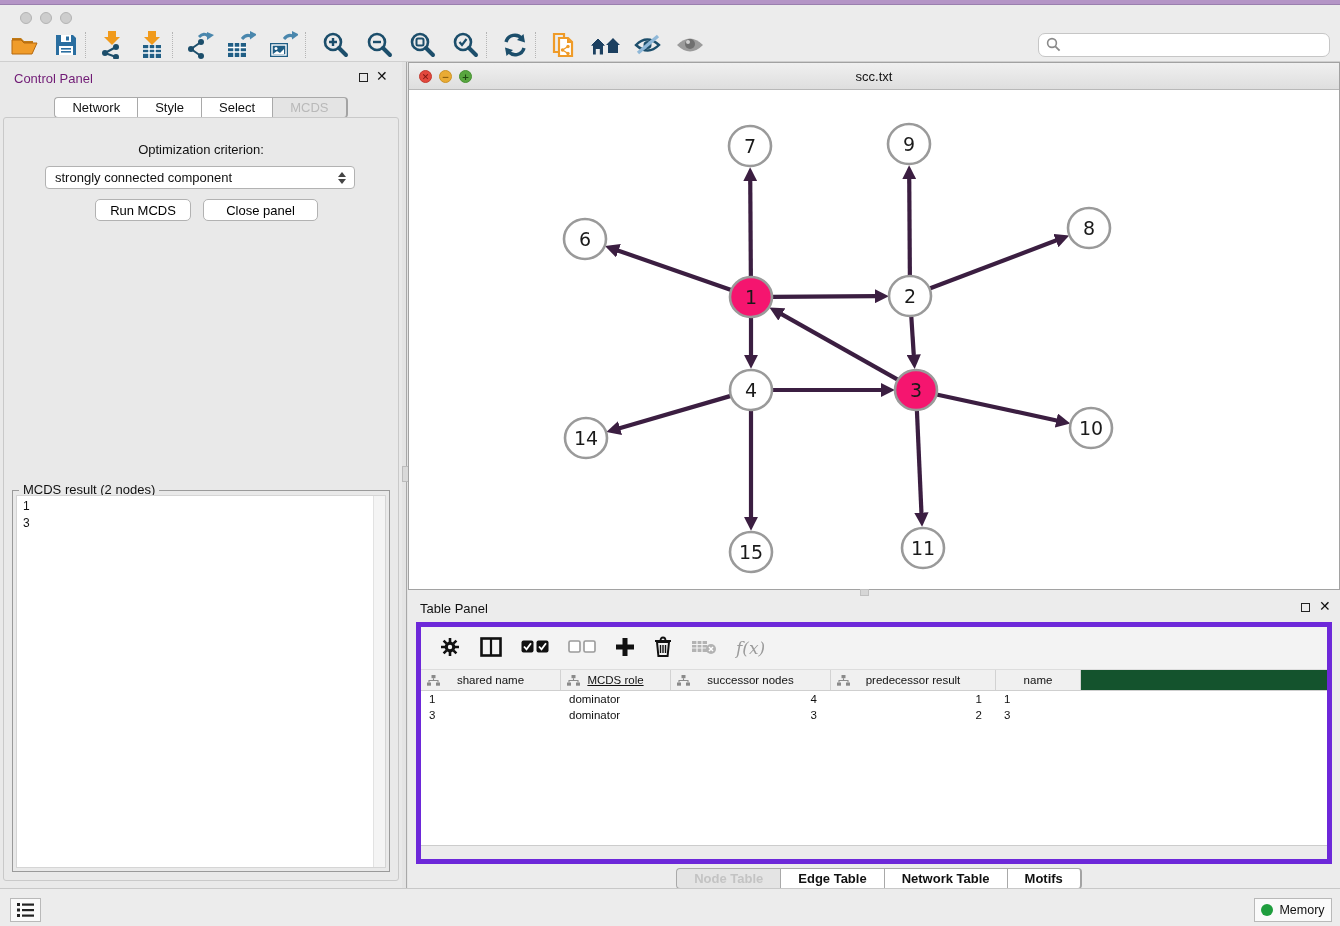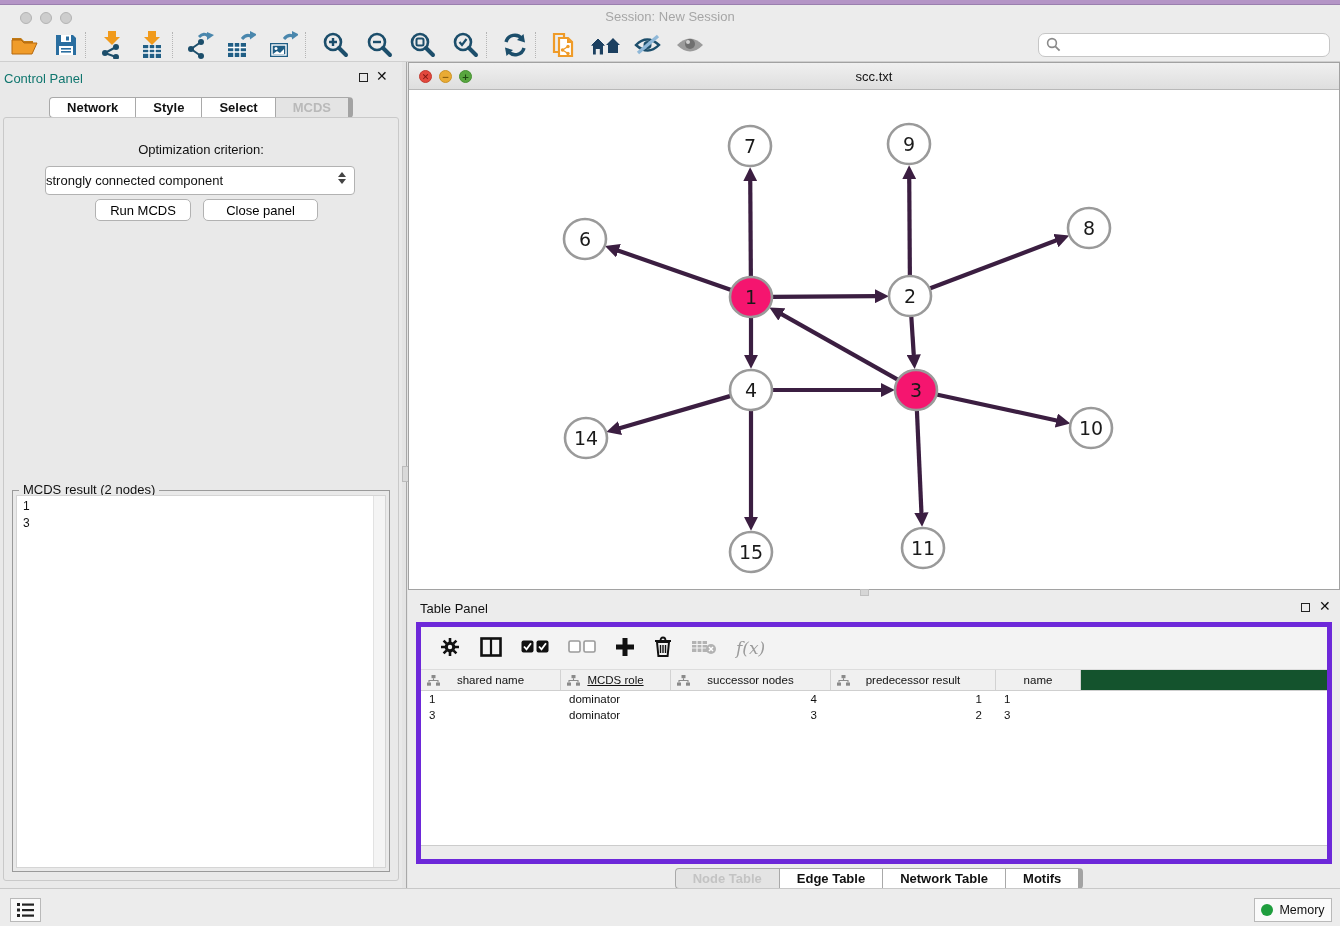--- a/index.html
+++ b/index.html
@@ -20,31 +20,31 @@
   .searchbox { margin-left:auto; margin-right:10px; width:292px; height:24px; background:#fff; border:1px solid #c6c6c6; border-radius:7px; display:flex; align-items:center; padding-left:7px; }
 
   
   .vsplit { position:absolute; left:402px; top:62px; width:6px; height:826px; background:#e4e4e4; }
   .vsplit .line { position:absolute; left:4px; top:0; width:1px; height:100%; background:#a8a8a8; }
   .vsplit .grip { position:absolute; left:0px; top:404px; width:8px; height:16px; background:#d9d9d9; border:1px solid #bbb; }
 
   
   .cpanel { position:absolute; left:0; top:62px; width:402px; height:826px; background:#e9e9e9; }
   .cp-head { position:absolute; left:0; top:0; width:100%; height:30px; }
-  .cp-title { position:absolute; left:4px; top:9px; font-size:13px; color:#0f766e; }
+  .cp-title { position:absolute; left:14px; top:9px; font-size:13px; color:#701a75; }
   .float-btn { position:absolute; top:11px; width:9px; height:9px; border:1.5px solid #222; background:transparent; }
   .close-btn { position:absolute; top:6px; font-weight:bold; font-size:14px; color:#111; }
   .cp-tabs { position:absolute; left:0; top:35px; width:100%; display:flex; justify-content:center; }
-  .tabseg { height:21px; line-height:19px; padding:0 17px; background:#fff; border:1px solid #a9a9a9; border-right:none; font-size:13px; font-weight:bold; color:#111; }
+  .tabseg { height:21px; line-height:19px; padding:0 17px; background:#fff; border:1px solid #a9a9a9; border-right:none; font-size:13px; font-weight:normal; color:#111; }
   .tabseg:first-child { border-radius:4px 0 0 4px; }
-  .tabseg:last-child { border-radius:0 4px 4px 0; border-right:5px solid #a3a3a3; }
+  .tabseg:last-child { border-radius:0 4px 4px 0; border-right:2px solid #a3a3a3; }
   .tabseg.disabled { background:#e4e4e4; color:#b9b9b9; }
   .cp-body { position:absolute; left:3px; top:55px; width:396px; height:764px; border:1px solid #c9c9c9; border-radius:3px; background:#e9e9e9; }
   .opt-label { position:absolute; left:0; width:100%; top:24px; text-align:center; font-size:13px; }
-  .cp-select { position:absolute; left:41px; top:48px; width:310px; height:29px; background:#fff; border:1px solid #b2b2b2; border-radius:4px; display:flex; align-items:center; padding-left:0; font-size:13px; }
+  .cp-select { position:absolute; left:41px; top:48px; width:310px; height:23px; background:#fff; border:1px solid #b2b2b2; border-radius:4px; display:flex; align-items:center; padding-left:9px; font-size:13px; }
   .stepper { position:absolute; right:6px; top:3px; width:13px; height:16px; display:flex; flex-direction:column; align-items:center; justify-content:center; gap:2px; }
   .tri-up { width:0; height:0; border-left:4px solid transparent; border-right:4px solid transparent; border-bottom:5px solid #444; }
   .tri-dn { width:0; height:0; border-left:4px solid transparent; border-right:4px solid transparent; border-top:5px solid #444; }
   .cp-btn { position:absolute; top:81px; height:22px; background:#fff; border:1px solid #b2b2b2; border-radius:5px; font-size:13px; font-family:inherit; text-align:center; }
   .result-box { position:absolute; left:8px; top:372px; width:378px; height:382px; border:1px solid #9a9a9a; background:#e9e9e9; }
   .result-legend { position:absolute; left:6px; top:-9px; background:#e9e9e9; padding:0 4px; font-size:13px; color:#111; }
   .result-area { position:absolute; left:3px; top:4px; right:3px; bottom:3px; background:#fff; border:1px solid #d5d5d5; font-size:12px; line-height:17px; padding:2px 6px; }
   .result-scroll { position:absolute; right:0; top:0; width:12px; height:100%; background:#f4f4f4; border-left:1px solid #e2e2e2; }
 
   
@@ -81,21 +81,20 @@
 <body>
 
 <div id="app">
 
   <div class="menustrip"></div>
 
   <div class="titlebar">
     <span class="tl-dot" style="left:20px"></span>
     <span class="tl-dot" style="left:40px"></span>
     <span class="tl-dot" style="left:60px"></span>
-    <div class="title">Session: New Session</div>
   </div>
 
   <div class="toolbar">
     <div class="tbi" style="margin-left:10px">
       <svg width="28" height="24" viewBox="0 0 28 24">
           <path d="M2 5 h9 l3 3 h9 v4 H2z" fill="#c17a14"></path>
           <path d="M2 21 V7 h9 l3 3 h13 l-5 11z" fill="#f09c2a" stroke="#b5690f" stroke-width="1"></path>
         </svg>
     </div>
     <div class="tbi" style="margin-left:16px">

